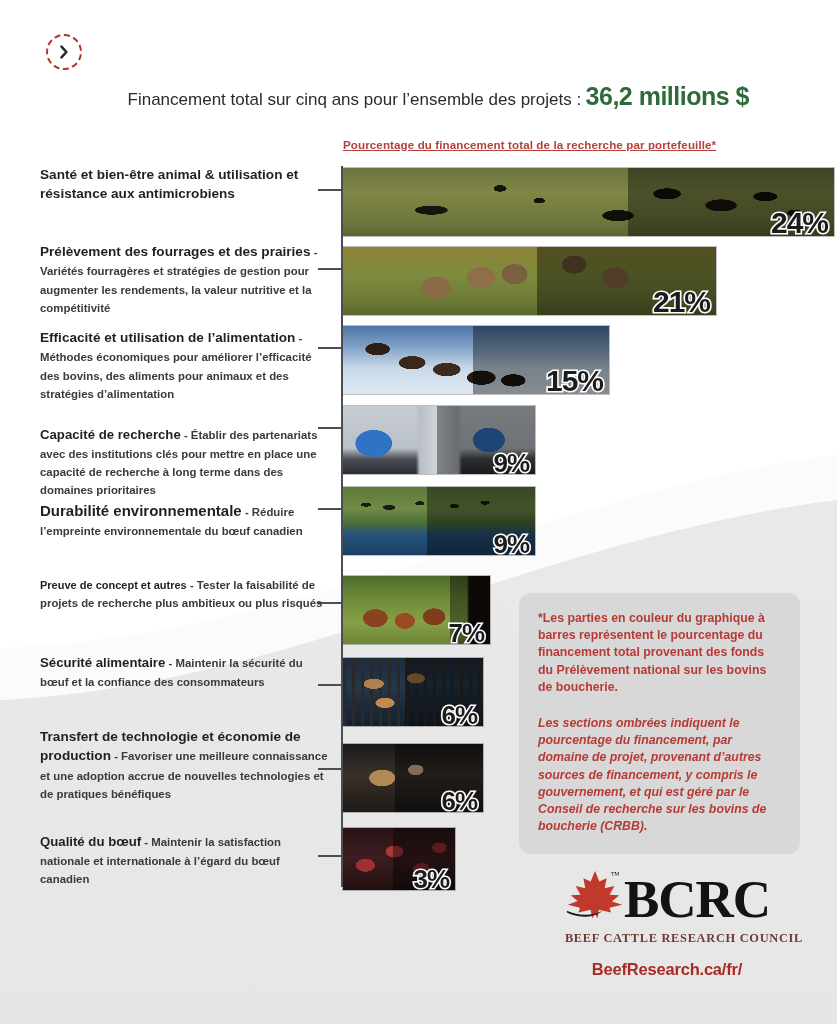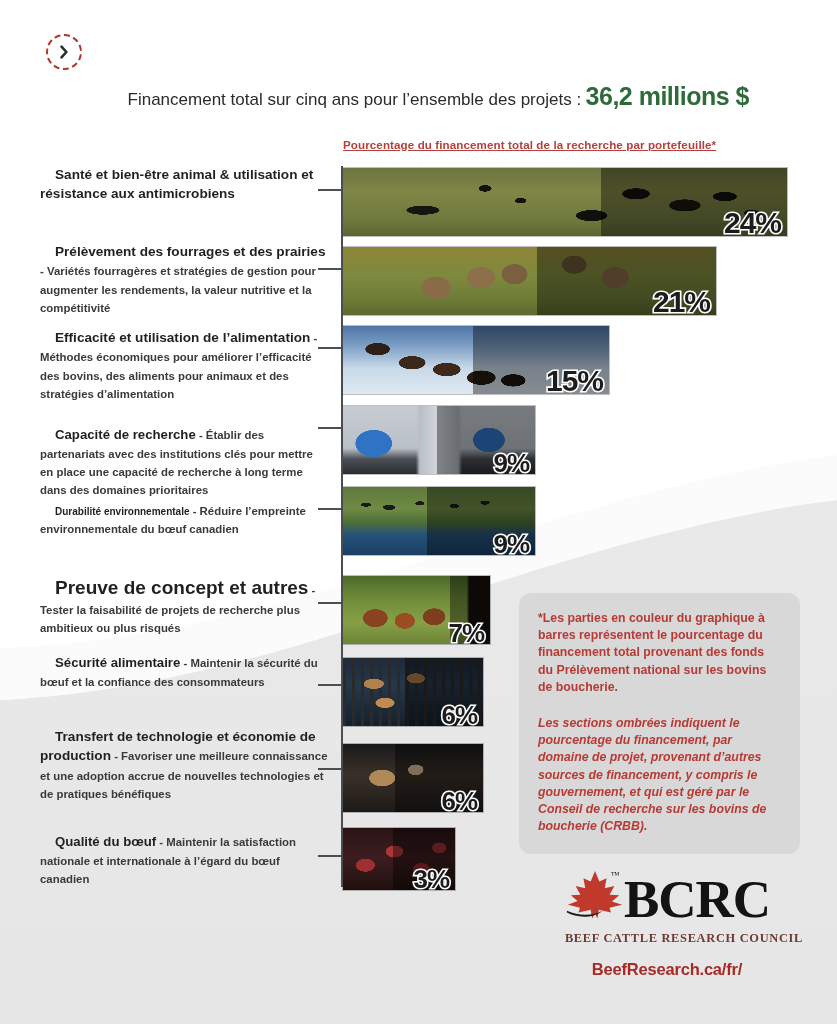--- a/index.html
+++ b/index.html
@@ -46,21 +46,21 @@
   .chart-caption{
     position:absolute;left:343px;top:138px;width:460px;z-index:5;
     font-size:11.6px;font-weight:bold;color:#b5403c;
     letter-spacing:0.1px;
     text-decoration:underline;
   }
 
   
   .labels{position:absolute;left:40px;top:160px;width:288px;z-index:5;}
   .label-item{position:absolute;left:0;width:288px;}
-  .label-item .nm{font-weight:bold;color:#231f20;margin-left:15px;}
+  .label-item .nm{font-weight:bold;color:#231f20;}
   .label-item .ds{font-weight:bold;color:#3a3a3a;}
   .l-lead{font-size:13.6px;line-height:1.35;}
   .l-body{font-size:11.4px;line-height:1.33;}
 
   
   .chart{position:absolute;left:0;top:0;width:837px;height:1024px;z-index:4;}
   .axis{
     position:absolute;left:341px;top:166px;width:2px;height:721px;
     background:#4b4f55;
   }
@@ -156,31 +156,31 @@
     </div>
   </div>
 
   <div class="chart-caption">Pourcentage du financement total de la recherche par portefeuille*</div>
 
   <div class="labels">
       <div class="label-item" style="top: 5px;"><span class="nm l-lead">Santé et bien-être animal &amp; utilisation et résistance aux antimicrobiens</span></div>
       <div class="label-item" style="top: 82px;"><span class="nm l-lead">Prélèvement des fourrages et des prairies</span><span class="ds l-body"> - Variétés fourragères et stratégies de gestion pour augmenter les rendements, la valeur nutritive et la compétitivité</span></div>
       <div class="label-item" style="top: 168px;"><span class="nm l-lead">Efficacité et utilisation de l’alimentation</span><span class="ds l-body"> - Méthodes économiques pour améliorer l’efficacité des bovins, des aliments pour animaux et des stratégies d’alimentation</span></div>
       <div class="label-item" style="top: 265px;"><span class="nm l-body" style="font-size:13.2px">Capacité de recherche</span><span class="ds l-body"> - Établir des partenariats avec des institutions clés pour mettre en place une capacité de recherche à long terme dans des domaines prioritaires</span></div>
-      <div class="label-item" style="top: 341px;"><span class="nm l-body" style="font-size:10px">Durabilité environnementale</span><span class="ds l-body"> - Réduire l’empreinte environnementale du bœuf canadien</span></div>
-      <div class="label-item" style="top: 415px;"><span class="nm l-body" style="font-size:19px">Preuve de concept et autres</span><span class="ds l-body"> - Tester la faisabilité de projets de recherche plus ambitieux ou plus risqués</span></div>
+      <div class="label-item" style="top: 341px;"><span class="nm l-body" style="font-size:15px">Durabilité environnementale</span><span class="ds l-body"> - Réduire l’empreinte environnementale du bœuf canadien</span></div>
+      <div class="label-item" style="top: 415px;"><span class="nm l-body" style="font-size:11px">Preuve de concept et autres</span><span class="ds l-body"> - Tester la faisabilité de projets de recherche plus ambitieux ou plus risqués</span></div>
       <div class="label-item" style="top: 493px;"><span class="nm l-body" style="font-size:13.2px">Sécurité alimentaire</span><span class="ds l-body"> - Maintenir la sécurité du bœuf et la confiance des consommateurs</span></div>
       <div class="label-item" style="top: 567px;"><span class="nm l-lead">Transfert de technologie et économie de production</span><span class="ds l-body"> - Favoriser une meilleure connaissance et une adoption accrue de nouvelles technologies et de pratiques bénéfiques</span></div>
       <div class="label-item" style="top: 672px;"><span class="nm l-body" style="font-size:13.2px">Qualité du bœuf</span><span class="ds l-body"> - Maintenir la satisfaction nationale et internationale à l’égard du bœuf canadien</span></div>
     </div>
 
   <div class="chart">
     <div class="axis"></div>
   <div class="tick" style="top: 189px; left: 318px; width: 24px;"></div>
-      <div class="bar" style="top: 168px; width: 444px; height: 68px;">
+      <div class="bar" style="top: 168px; width: 444px; height: 68px; padding-left: 47px;">
         <div class="photo" style="background: radial-gradient(40px 11px at 18% 62%, rgb(22, 21, 15) 40%, transparent 42%), radial-gradient(14px 7px at 32% 30%, rgb(19, 19, 9) 45%, transparent 47%), radial-gradient(12px 6px at 40% 48%, rgb(19, 19, 9) 45%, transparent 47%), radial-gradient(34px 12px at 56% 70%, rgb(16, 15, 10) 45%, transparent 47%), radial-gradient(30px 12px at 66% 38%, rgb(20, 18, 11) 45%, transparent 47%), radial-gradient(34px 13px at 77% 55%, rgb(27, 21, 13) 45%, transparent 47%), radial-gradient(26px 10px at 86% 42%, rgb(16, 15, 10) 45%, transparent 47%), radial-gradient(16px 7px at 92% 66%, rgb(16, 15, 10) 45%, transparent 47%), linear-gradient(rgb(109, 116, 64) 0%, rgb(127, 134, 70) 35%, rgb(112, 122, 62) 75%, rgb(93, 102, 52) 100%);"></div>
         <div class="shade" style="left: 58%;"></div>
         <div class="pct">24%</div>
       </div>
       <div class="tick" style="top: 268px; left: 318px; width: 24px;"></div>
       <div class="bar" style="top: 247px; width: 373px; height: 68px;">
         <div class="photo" style="background: radial-gradient(26px 20px at 25% 60%, rgb(138, 107, 72) 55%, transparent 57%), radial-gradient(25px 19px at 37% 45%, rgb(141, 112, 73) 55%, transparent 57%), radial-gradient(23px 18px at 46% 40%, rgb(123, 96, 64) 55%, transparent 57%), radial-gradient(24px 19px at 73% 45%, rgb(134, 104, 71) 55%, transparent 57%), radial-gradient(22px 16px at 62% 26%, rgb(106, 84, 54) 55%, transparent 57%), linear-gradient(rgb(142, 132, 54) 0%, rgb(126, 138, 62) 42%, rgb(109, 123, 54) 78%, rgb(91, 106, 46) 100%);"></div>
         <div class="shade" style="left: 52%;"></div>
         <div class="pct">21%</div>
       </div>

